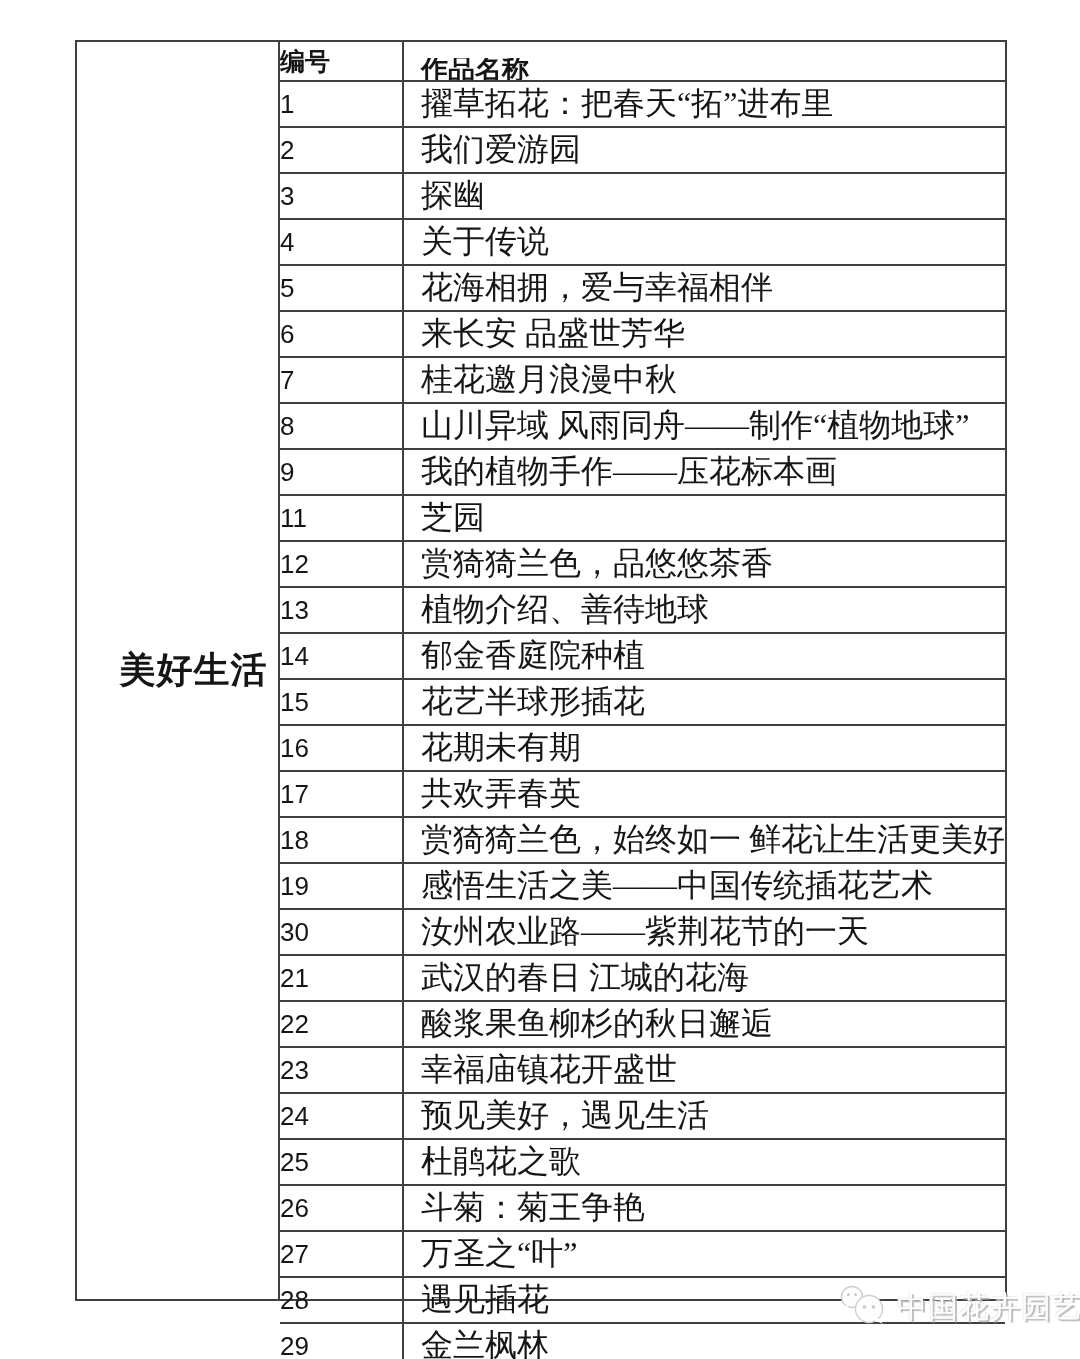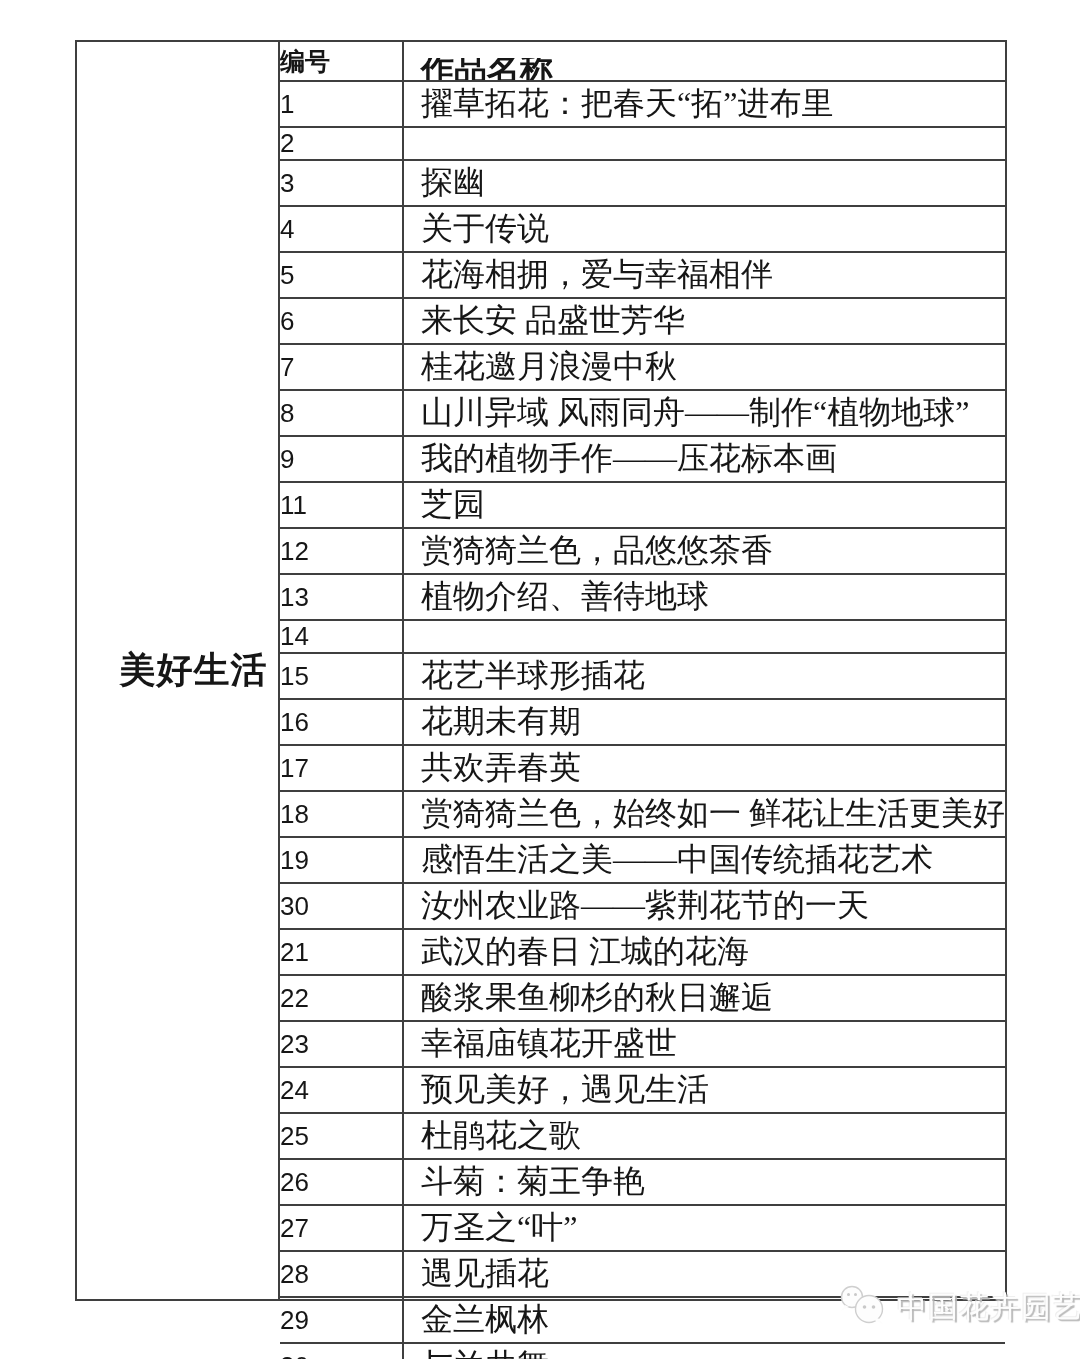--- a/index.html
+++ b/index.html
@@ -72,21 +72,21 @@
     flex:1;
     padding-left:17px;
     font-size:32px;
     font-family:"Liberation Serif","DejaVu Serif",serif;
   }
   .header-cell{
     font-family:"Liberation Sans","DejaVu Sans",sans-serif;
     font-weight:700;
     font-size:25px;
   }
-  .header-cell.title-cell{font-size:33px;margin-top:16px;}
+  .header-cell.title-cell{font-size:27px;margin-top:16px;}
   .watermark{
     position:absolute;
     left:836px;top:1283px;
     height:48px;
     display:flex;align-items:center;
     gap:5px;
     z-index:5;
   }
   .watermark-text{
     font-size:30px;
@@ -111,20 +111,21 @@
       <div class="cell title-cell header-cell">作品名称</div>
     </div>
     <div class="rows">
   <div class="row">
     <div class="cell num-cell">1</div>
     <div class="cell title-cell">擢草拓花：把春天“拓”进布里</div>
   </div>
 
   <div class="row">
     <div class="cell num-cell">2</div>
+    <div class="cell title-cell">我们爱游园</div>
   </div>
 
   <div class="row">
     <div class="cell num-cell">3</div>
     <div class="cell title-cell">探幽</div>
   </div>
 
   <div class="row">
     <div class="cell num-cell">4</div>
     <div class="cell title-cell">关于传说</div>
@@ -166,20 +167,21 @@
     <div class="cell title-cell">赏猗猗兰色，品悠悠茶香</div>
   </div>
 
   <div class="row">
     <div class="cell num-cell">13</div>
     <div class="cell title-cell">植物介绍、善待地球</div>
   </div>
 
   <div class="row">
     <div class="cell num-cell">14</div>
+    <div class="cell title-cell">郁金香庭院种植</div>
   </div>
 
   <div class="row">
     <div class="cell num-cell">15</div>
     <div class="cell title-cell">花艺半球形插花</div>
   </div>
 
   <div class="row">
     <div class="cell num-cell">16</div>
     <div class="cell title-cell">花期未有期</div>

